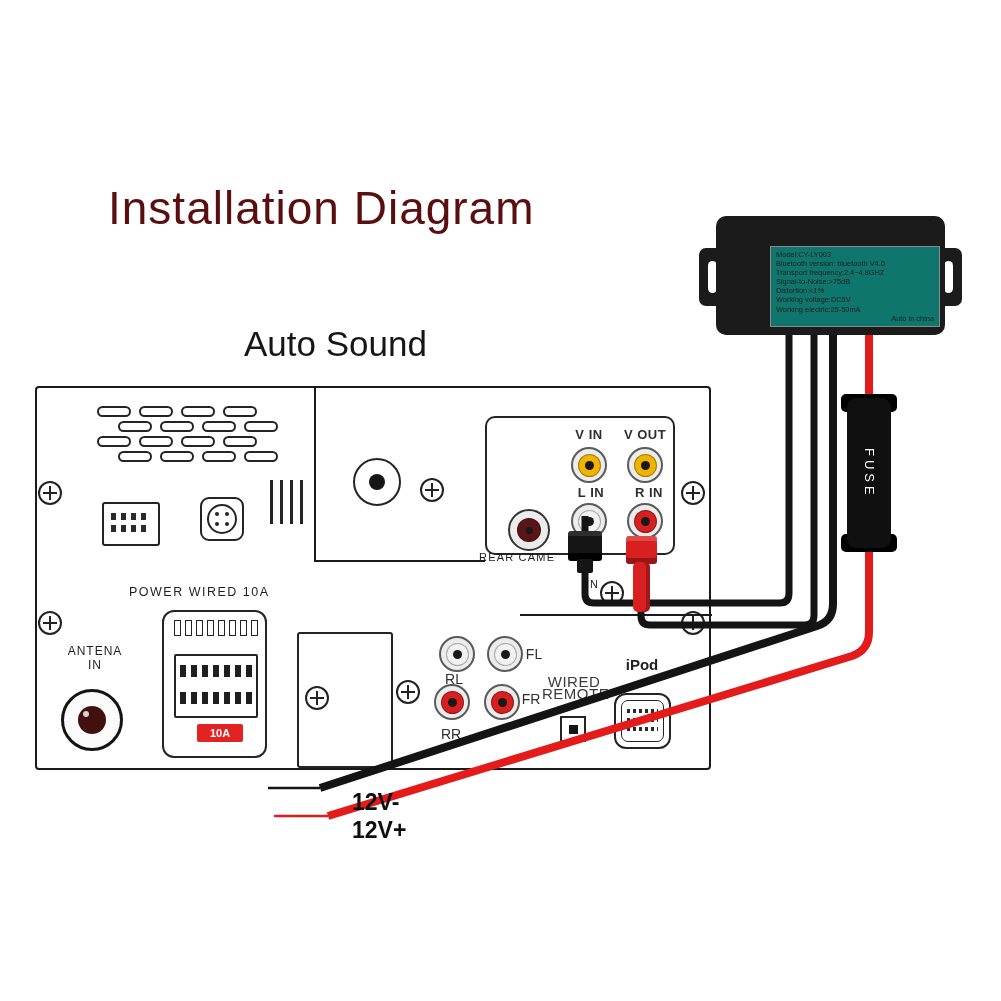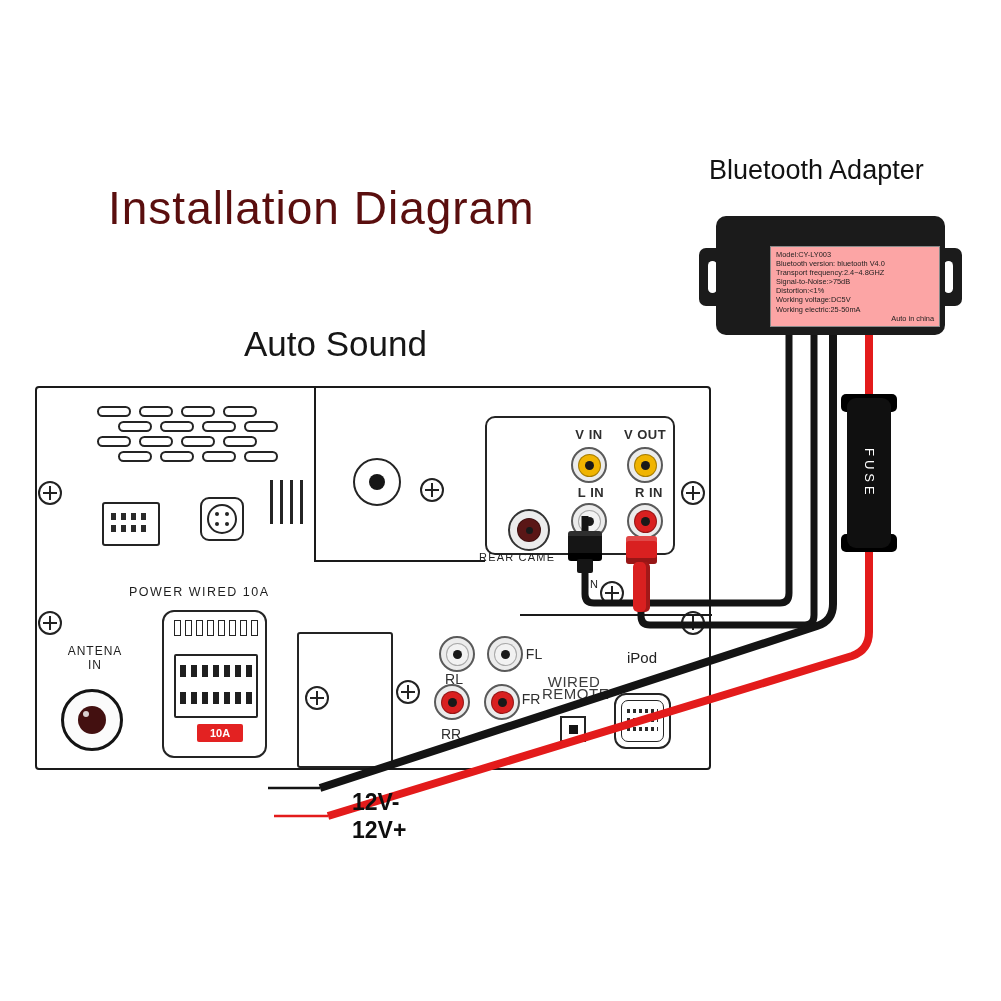--- a/index.html
+++ b/index.html
@@ -30,32 +30,31 @@
   .wires { position:absolute; left:0; top:0; z-index:5; pointer-events:none; }
   .spec { display:block; white-space:nowrap; }
   .made-in { text-align:right; }
 </style>
 </head>
 <body>
 
 <div class="page">
 
   <h1 class="title">Installation Diagram</h1>
-  <div class="bt-label">Bluetooth Adapter</div>
   <div class="autosound-label">Auto Sound</div>
 
   <div class="abs" style="left:0;top:0;z-index:6">
     <div class="abs" style="left:699px;top:248px;width:28px;height:58px;background:var(--adapter-body,#1b1b1b);border-radius:7px">
       <div class="abs" style="left:9px;top:13px;width:9px;height:32px;background:#fff;border-radius:5px"></div>
     </div>
     <div class="abs" style="left:934px;top:248px;width:28px;height:58px;background:var(--adapter-body,#1b1b1b);border-radius:7px">
       <div class="abs" style="left:10px;top:13px;width:9px;height:32px;background:#fff;border-radius:5px"></div>
     </div>
     <div class="abs" style="left:716px;top:216px;width:229px;height:119px;background:var(--adapter-body,#1b1b1b);border-radius:10px">
-      <div class="abs" style="left:54px;top:30px;width:170px;height:81px;background:#fca5a5;border:1px solid #8a8a8a;padding:3px 5px;font-size:7.4px;line-height:9.1px;color:#1d1d1d">
+      <div class="abs" style="left:54px;top:30px;width:170px;height:81px;background:#0f766e;border:1px solid #8a8a8a;padding:3px 5px;font-size:7.4px;line-height:9.1px;color:#1d1d1d">
         <span class="spec">Model:CY-LY003</span>
         <span class="spec">Bluetooth version: bluetooth V4.0</span>
         <span class="spec">Transport frequency:2.4~4.8GHZ</span>
         <span class="spec">Signal-to-Noise:&gt;75dB</span>
         <span class="spec">Distortion:&lt;1%</span>
         <span class="spec">Working voltage:DC5V</span>
         <span class="spec">Working electric:25-50mA</span>
         <span class="spec made-in">Auto in china</span>
       </div>
     </div>
@@ -207,21 +206,21 @@
     <span class="spk-label" style="left:414px;top:346px">RR</span>
 
     <div class="abs" style="left:505px;top:288px;width:64px;text-align:center;font-size:15px;line-height:11.5px;letter-spacing:.5px;color:#3c3c3c">
       <span style="display:block">WIRED</span>
       <span style="display:block">REMOTE</span>
     </div>
     <div class="abs" style="left:523px;top:328px;width:26px;height:26px;border:2.5px solid #242424;display:flex;align-items:center;justify-content:center">
       <div style="width:9px;height:9px;background:#141414"></div>
     </div>
 
-    <span class="spk-label" style="left:605px;top:269px;font-weight:400;font-size:15px;color:#222">iPod</span>
+    <span class="spk-label" style="left:605px;top:276px;font-weight:700;font-size:15px;color:#222">iPod</span>
     <div class="abs" style="left:577px;top:305px;width:57px;height:56px;border:2.5px solid #242424;border-radius:12px">
       <div style="position:absolute;inset:5px;border:1.5px solid #242424;border-radius:7px">
         <div style="margin:8px 5px 0;height:4px;background:repeating-linear-gradient(90deg,#2a2a2a 0 3px,transparent 3px 6px)"></div>
         <div style="margin:5px 5px 0;height:4px;background:repeating-linear-gradient(90deg,#2a2a2a 0 3px,transparent 3px 6px)"></div>
         <div style="margin:5px 5px 0;height:4px;background:repeating-linear-gradient(90deg,#2a2a2a 0 3px,transparent 3px 6px)"></div>
       </div>
     </div>
   </div>
 
   <svg class="wires" width="1001" height="1001" viewBox="0 0 1001 1001">

